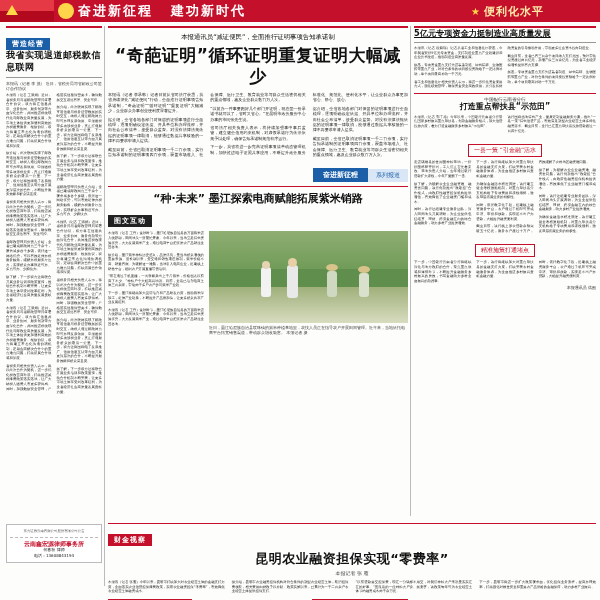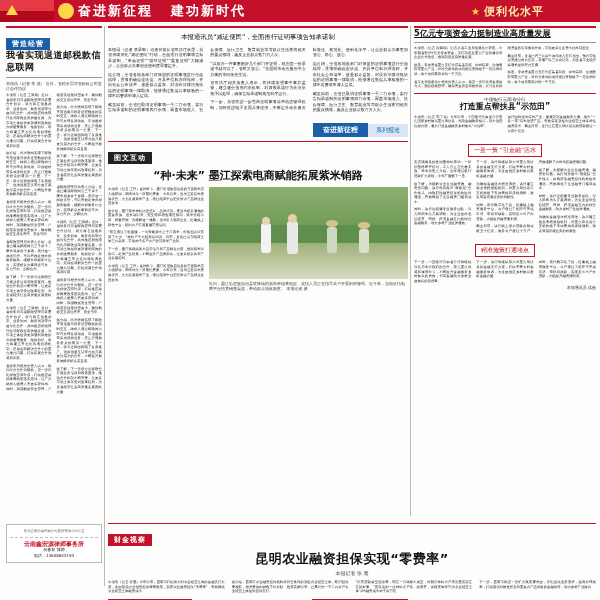--- a/index.html
+++ b/index.html
@@ -124,41 +124,42 @@
     <div class="ad-line" style="font-size:3.4px;color:#555;">东方证券云南有限公司股份有限公司公告</div>
     <div class="rule dash"></div>
     <div class="ad-line ad-red">云南鑫宏源律师事务所</div>
     <div class="ad-line">何春秋 律师</div>
     <div class="ad-line">电话：13608843194</div>
   </div>
 
   <div class="col colB">
     <div class="hr-red"></div>
     <div class="b-lead" style="margin-top:5px;">本报通讯员“减证便民”，全面推行证明事项告知承诺制</div>
+    <div class="b-title">“奇葩证明”循环证明重复证明大幅减少</div>
     <div class="b-body">
       <div class="txt s5">本报讯（记者 李承韩）记者日前从省司法厅获悉，我省持续深化“减证便民”行动，全面推行证明事项告知承诺制，“奇葩证明”“循环证明”“重复证明”大幅减少，企业群众办事创业便利度显著提升。</div>
       <div class="txt s5" style="margin-top:3px;">据介绍，全省各地各部门对保留的证明事项进行全面梳理，逐项明确设定依据、开具单位和办理流程，并向社会公布清单，接受群众监督。对没有法律法规依据的证明事项一律取消，能够通过数据共享核验的一律不再要求申请人提供。</div>
       <div class="txt s5" style="margin-top:3px;">截至目前，全省已取消证明事项一千二百余项，实行告知承诺制的证明事项四百余项，覆盖市场准入、社会保障、医疗卫生、教育就业等与群众生活密切相关的重点领域，惠及企业群众数百万人次。</div>
       <div class="txt s5" style="margin-top:3px;">“以前办一件事要跑好几个部门开证明，现在签一份承诺书就可以了，省时又省心。”在昆明市政务服务中心办事的市民张先生说。</div>
       <div class="txt s5" style="margin-top:3px;">省司法厅相关负责人表示，将持续加强事中事后监管，建立健全信用约束机制，对虚假承诺行为依法依规予以处理，确保告知承诺制规范有序运行。</div>
       <div class="txt s5" style="margin-top:3px;">下一步，我省将进一步完善证明事项清单动态管理机制，加快推进电子证照共享应用，不断提升政务服务标准化、规范化、便利化水平，让企业群众办事更加省心、舒心、放心。</div>
       <div class="txt s5" style="margin-top:3px;">据介绍，全省各地各部门对保留的证明事项进行全面梳理，逐项明确设定依据、开具单位和办理流程，并向社会公布清单，接受群众监督。对没有法律法规依据的证明事项一律取消，能够通过数据共享核验的一律不再要求申请人提供。</div>
       <div class="txt s5" style="margin-top:3px;">截至目前，全省已取消证明事项一千二百余项，实行告知承诺制的证明事项四百余项，覆盖市场准入、社会保障、医疗卫生、教育就业等与群众生活密切相关的重点领域，惠及企业群众数百万人次。</div>
     </div>
 
     <div style="margin-top:5px;text-align:right;">
       <span class="badge-yn">奋进新征程</span><span class="badge-yn-r">系列报道</span>
     </div>
 
     <div class="rule" style="margin-top:4px;"></div>
+    <div style="font-size:11px;font-weight:bold;text-align:center;margin-top:4px;">“种·未来”  墨江探索电商赋能拓展紫米销路</div>
+
     <div style="margin-top:2px;">
       <span class="seclabel dark">图文互动</span>
     </div>
-
-    <div style="font-size:11px;font-weight:bold;text-align:center;margin-top:4px;">“种·未来”  墨江探索电商赋能拓展紫米销路</div>
 
     <div style="display:flex;gap:5px;margin-top:4px;">
       <div style="width:96px;">
         <div class="txt">本报讯（记者 王丹）金秋时节，墨江哈尼族自治县的万亩紫米进入收获期，田间地头一派繁忙景象。今年以来，当地立足特色资源优势，大力发展紫米产业，通过电商平台把优质农产品销往全国各地。</div>
         <div class="txt" style="margin-top:3px;">据介绍，墨江紫米种植历史悠久，品质优良，是当地群众增收的重要来源。但长期以来，受交通和销售渠道限制，紫米价格不高、销量有限。为破解这一难题，当地引入电商企业，搭建线上销售平台，组织农户开展直播带货培训。</div>
         <div class="txt" style="margin-top:3px;">“现在通过手机直播，一天就能卖出上千斤紫米，价格也比以前高了不少。”种植户李大姐高兴地说。目前，全县已培育电商主体三百余家，带动两千多户农户参与紫米产业链。</div>
         <div class="txt" style="margin-top:3px;">下一步，墨江将继续加大品牌培育和产品研发力度，推动紫米深加工，延伸产业链条，不断提升产品附加值，让更多群众共享产业发展红利。</div>
         <div class="txt" style="margin-top:3px;">本报讯（记者 王丹）金秋时节，墨江哈尼族自治县的万亩紫米进入收获期，田间地头一派繁忙景象。今年以来，当地立足特色资源优势，大力发展紫米产业，通过电商平台把优质农产品销往全国各地。</div>
       </div>
       <div style="width:199px;">

